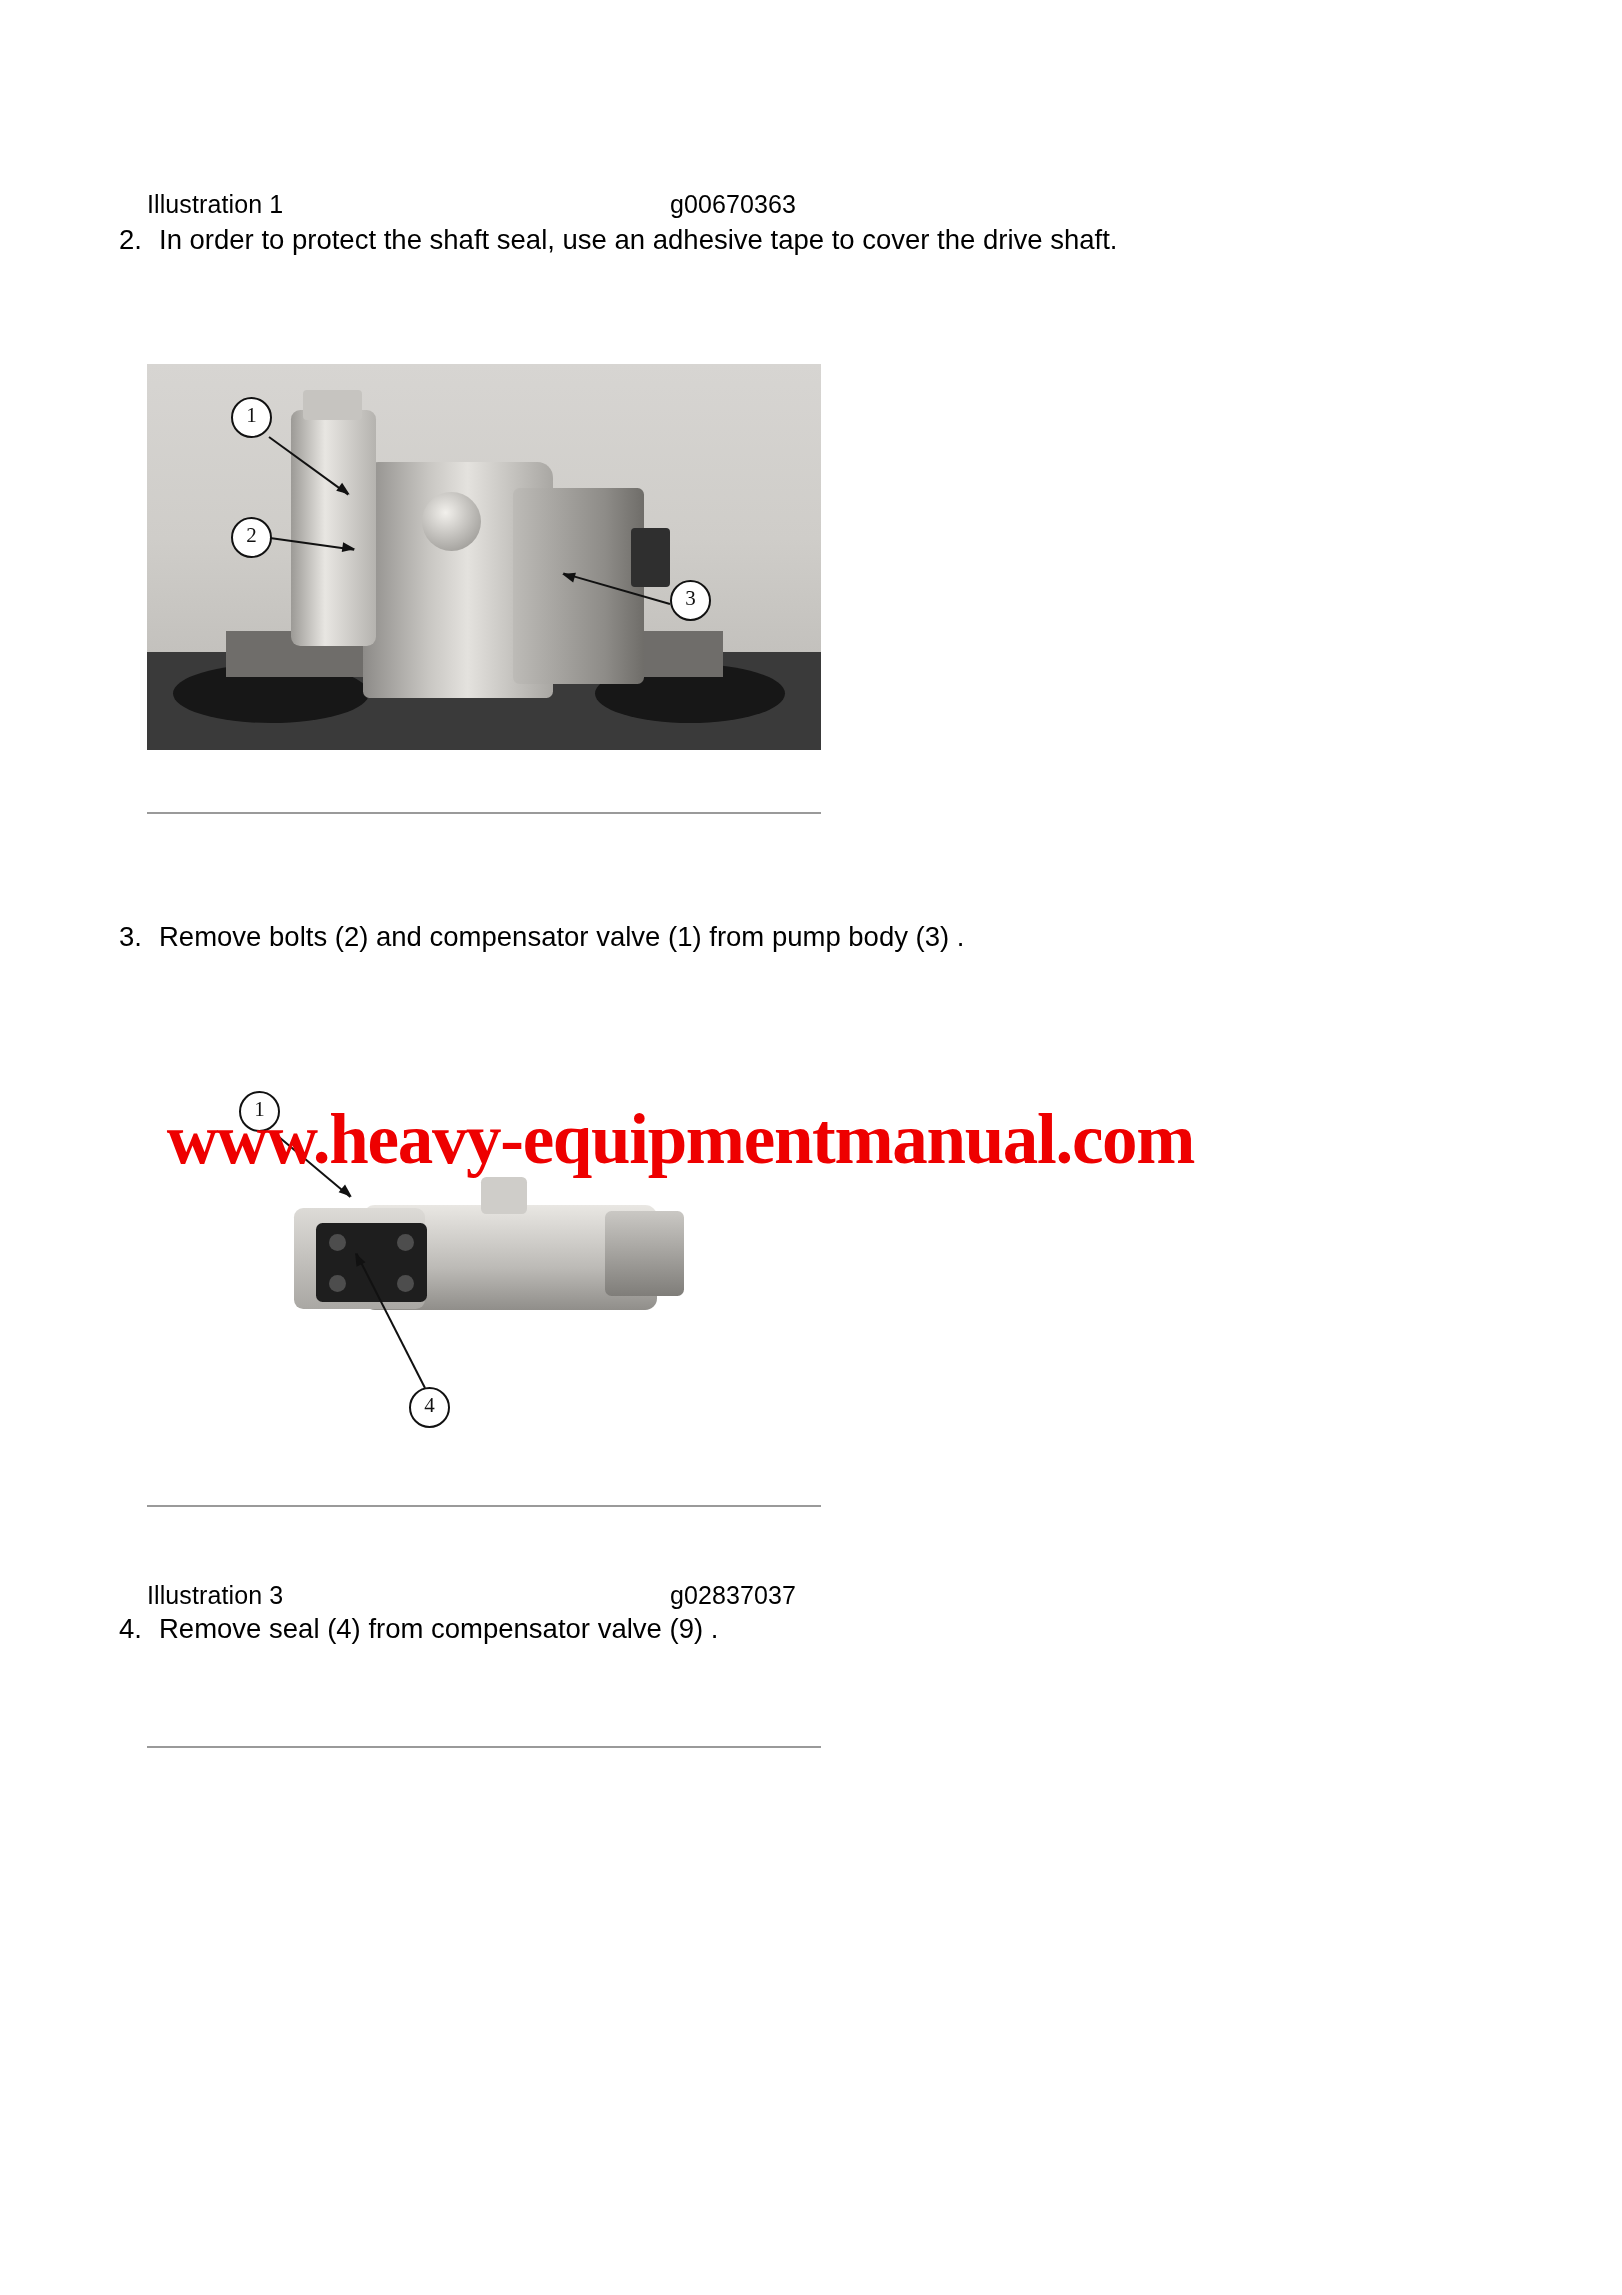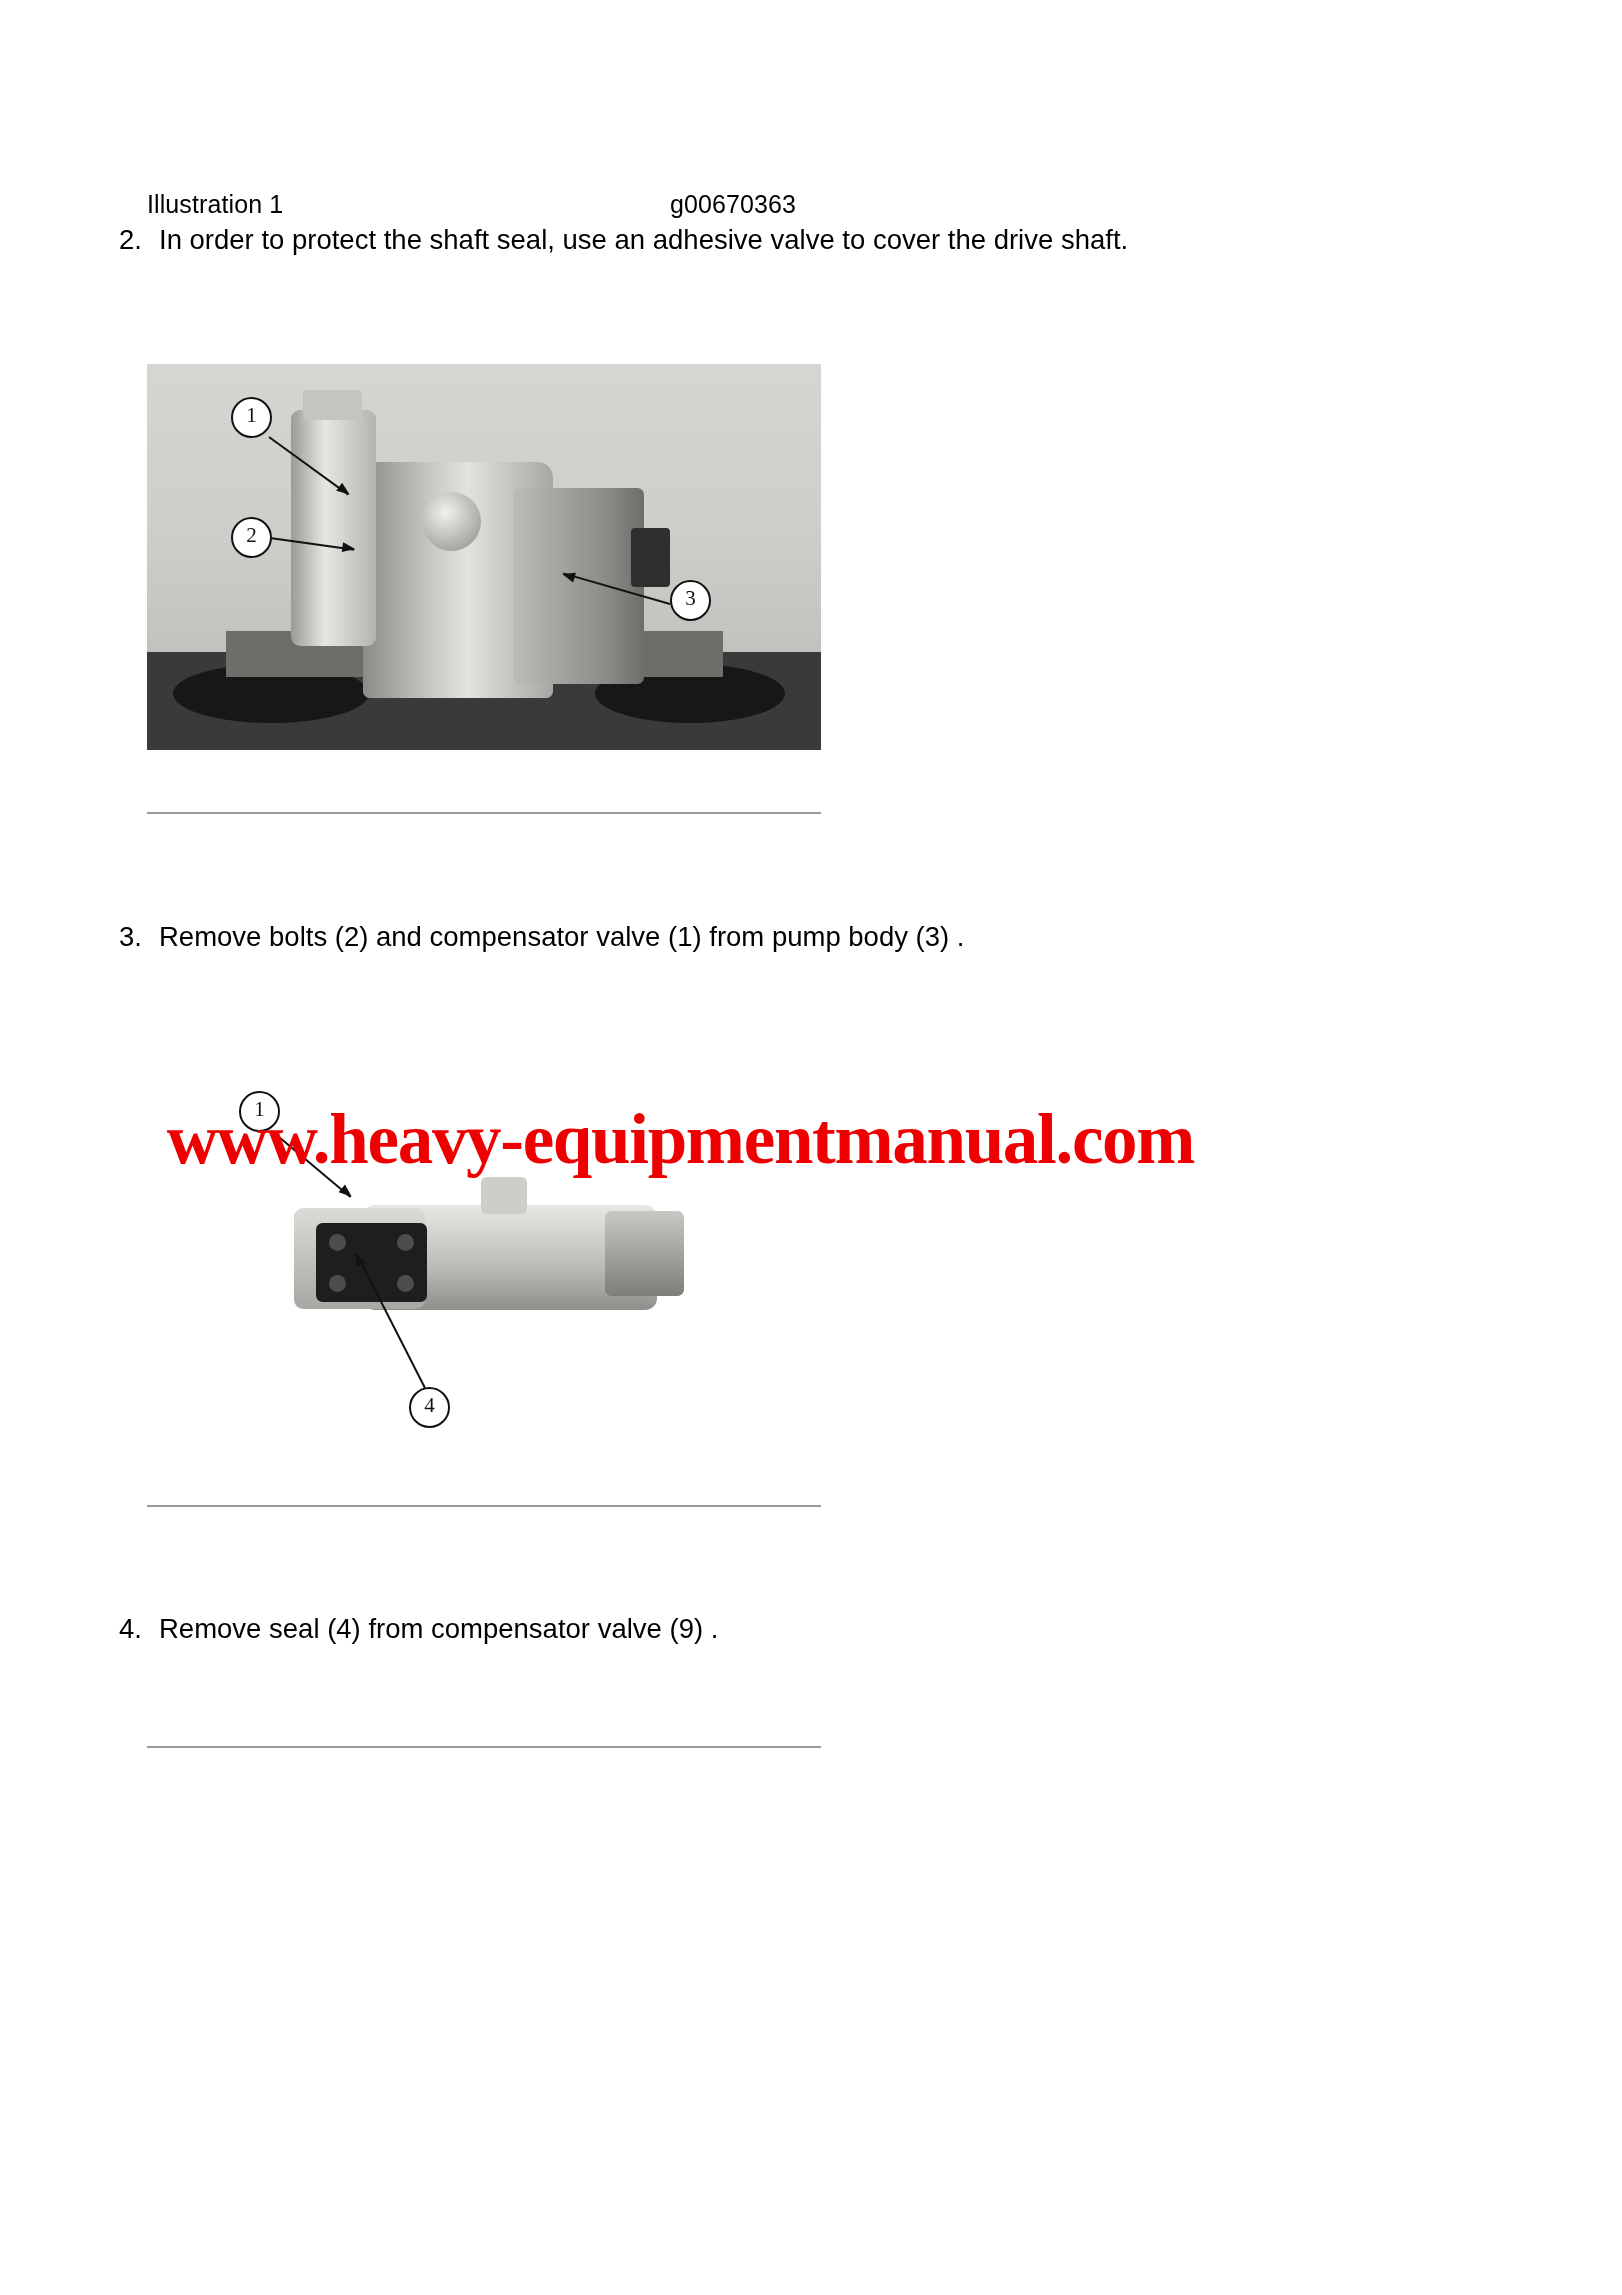--- a/index.html
+++ b/index.html
@@ -284,21 +284,21 @@
 <div class="page">
   <div class="content">
 
     <div class="caption-row" style="position:absolute; left:0; top:152px;">
       <span class="caption-label">Illustration 1</span>
       <span class="caption-id">g00670363</span>
     </div>
 
     <div class="step" style="position:absolute; left:-46px; top:222px; width:1243px;">
       <span class="step-num">2.</span>
-      <span class="step-text">In order to protect the shaft seal, use an adhesive valve to cover the drive shaft.</span>
+      <span class="step-text">In order to protect the shaft seal, use an adhesive tape to cover the drive shaft.</span>
     </div>
 
     <div class="figure" style="position:absolute; left:0; top:346px; height:517px;">
       <div class="rule" style="position:absolute; left:0; top:0;"></div>
       <div class="rule" style="position:absolute; left:0; top:466px;"></div>
       <div class="figure-body" style="position:absolute; left:0; top:0; height:466px;">
         <div class="photo2">
           <div class="p2-floor"></div>
           <div class="p2-plate"></div>
           <div class="p2-body"></div>
@@ -344,20 +344,24 @@
         </div>
 
         <div class="callout" style="left:92px; top:39px;">1</div>
         <div class="leader" style="left:126px; top:79px; width:101px; transform: rotate(40deg);"></div>
 
         <div class="callout" style="left:262px; top:335px;">4</div>
         <div class="leader" style="left:278px; top:335px; width:151px; transform: rotate(-117deg);"></div>
       </div>
     </div>
 
+    <div class="caption-row" style="position:absolute; left:0; top:1543px;">
+      <span class="caption-label">Illustration 3</span>
+      <span class="caption-id">g02837037</span>
+    </div>
 
     <div class="step" style="position:absolute; left:-46px; top:1611px; width:1243px;">
       <span class="step-num">4.</span>
       <span class="step-text">Remove seal (4) from compensator valve (9) .</span>
     </div>
 
     <div class="rule" style="position:absolute; left:0; top:1746px;"></div>
 
   </div>
 

